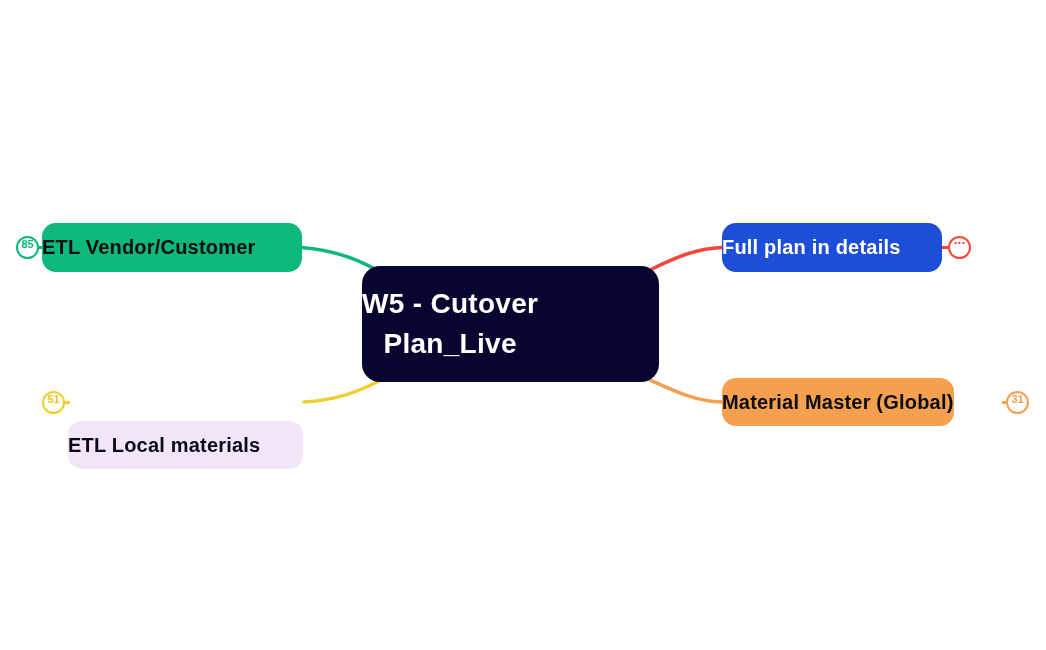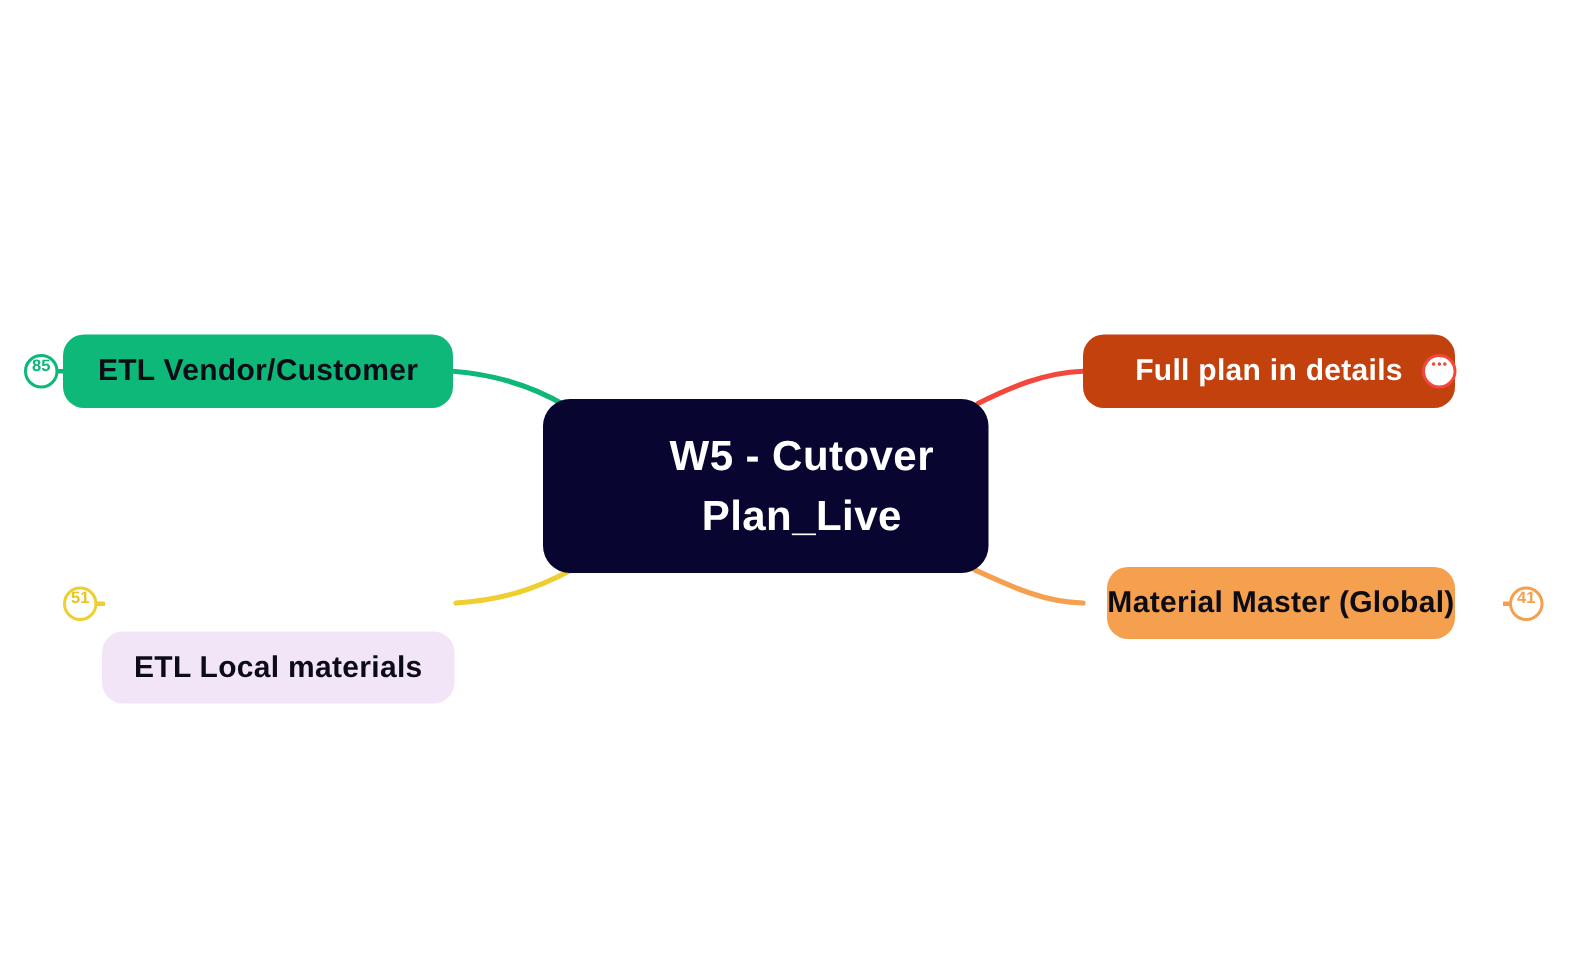--- a/index.html
+++ b/index.html
@@ -20,38 +20,36 @@
     left: 0;
     top: 0;
     width: 1046px;
     height: 650px;
     pointer-events: none;
   }
   .node {
     position: absolute;
     display: flex;
     align-items: center;
-    justify-content: center;
     box-sizing: border-box;
     text-align: center;
     cursor: pointer;
   }
   .root-node {
     left: 362px;
     top: 266px;
     width: 297px;
     height: 116px;
     background: #080530;
     border-radius: 18px;
     color: #ffffff;
     font-size: 28px;
     font-weight: 600;
     line-height: 40px;
     letter-spacing: 0.3px;
-    padding-left: 48px;
   }
   .branch-node {
     height: 49px;
     border-radius: 14px;
     font-size: 20px;
     font-weight: 600;
     letter-spacing: 0.2px;
   }
   .branch-green {
     left: 42px;
@@ -65,32 +63,31 @@
     top: 378px;
     width: 235px;
     height: 48px;
     background: #f3e5f8;
     color: #0c0c16;
     margin-top: 43px;
   }
   .branch-red {
     left: 722px;
     top: 223px;
-    width: 248px;
-    background: #c2410c;
+    width: 220px;
+    background: #1d4ed8;
     color: #ffffff;
   }
   .branch-orange {
     left: 722px;
     top: 378px;
     width: 232px;
     height: 48px;
     background: #f5a04e;
     color: #0c0c16;
-    margin-left: 16px;
   }
   .badge {
     position: absolute;
     width: 23px;
     height: 23px;
     box-sizing: border-box;
     border-radius: 50%;
     background: #ffffff;
     display: flex;
     justify-content: center;
@@ -146,16 +143,16 @@
     <span>Full plan in details</span>
   </div>
   <div class="badge badge-red">
     <span>•••</span>
   </div>
 
   <div class="node branch-node branch-orange">
     <span>Material Master (Global)</span>
   </div>
   <div class="badge badge-orange">
-    <span>41</span>
+    <span>31</span>
   </div>
 
 </div>
 
 </body></html>

